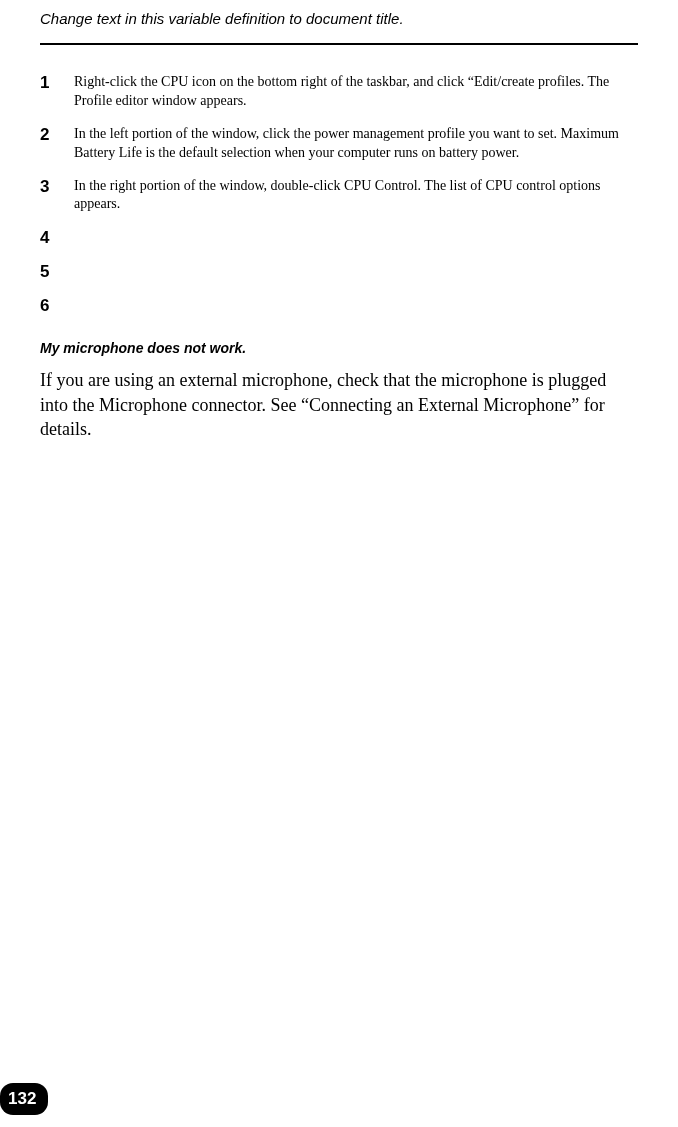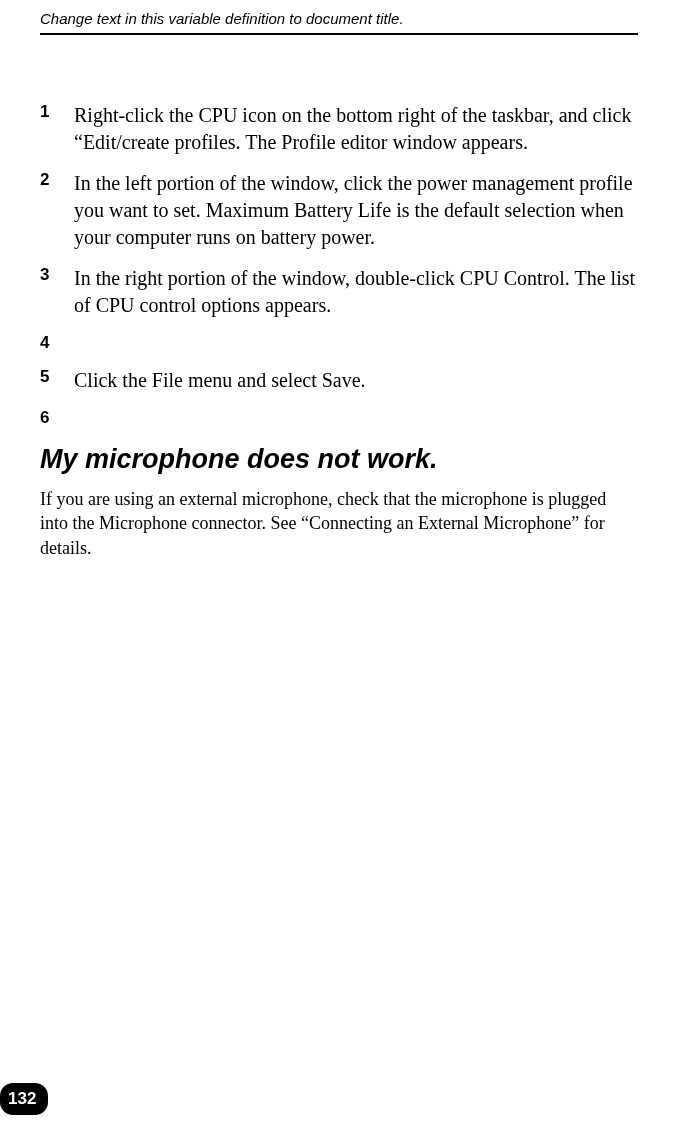--- a/index.html
+++ b/index.html
@@ -15,48 +15,48 @@
       color: #000;
       position: relative;
     }
     .page {
       padding: 10px 40px 0 40px;
     }
     .header-title {
       font-family: Arial, Helvetica, sans-serif;
       font-style: italic;
       font-size: 15px;
-      padding-bottom: 6px;
+      padding-bottom: 16px;
       border-bottom: 2px solid #000;
-      margin-bottom: 67px;
+      margin-bottom: 28px;
     }
     .steps {
       list-style: none;
     }
     .step {
       display: flex;
       margin-bottom: 14px;
     }
     .step-num {
       font-family: Arial, Helvetica, sans-serif;
       font-weight: bold;
       font-size: 17px;
       width: 34px;
       flex-shrink: 0;
     }
     .step-text {
-      font-size: 20px;
+      font-size: 14px;
       line-height: 1.35;
     }
     .subheading {
       font-family: Arial, Helvetica, sans-serif;
       font-weight: bold;
       font-style: italic;
-      font-size: 27px;
-      margin-top: 16px;
+      font-size: 14px;
+      margin-top: 24px;
       margin-bottom: 12px;
     }
     .body-text {
       font-size: 18px;
       line-height: 1.35;
     }
     .page-number {
       position: absolute;
       left: 0;
       bottom: 12px;
@@ -86,21 +86,20 @@
     </li>
     <li class="step">
       <span class="step-num">3</span>
       <span class="step-text">In the right portion of the window, double-click CPU Control. The list of CPU control options appears.</span>
     </li>
     <li class="step">
       <span class="step-num">4</span>
     </li>
     <li class="step">
       <span class="step-num">5</span>
-      <span class="step-text">Click the File menu and select Save.</span>
     </li>
     <li class="step">
       <span class="step-num">6</span>
     </li>
   </ol>
 
   <h2 class="subheading">My microphone does not work.</h2>
   <p class="body-text">If you are using an external microphone, check that the microphone is plugged into the Microphone connector. See “Connecting an External Microphone” for details.</p>
 </div>
 

